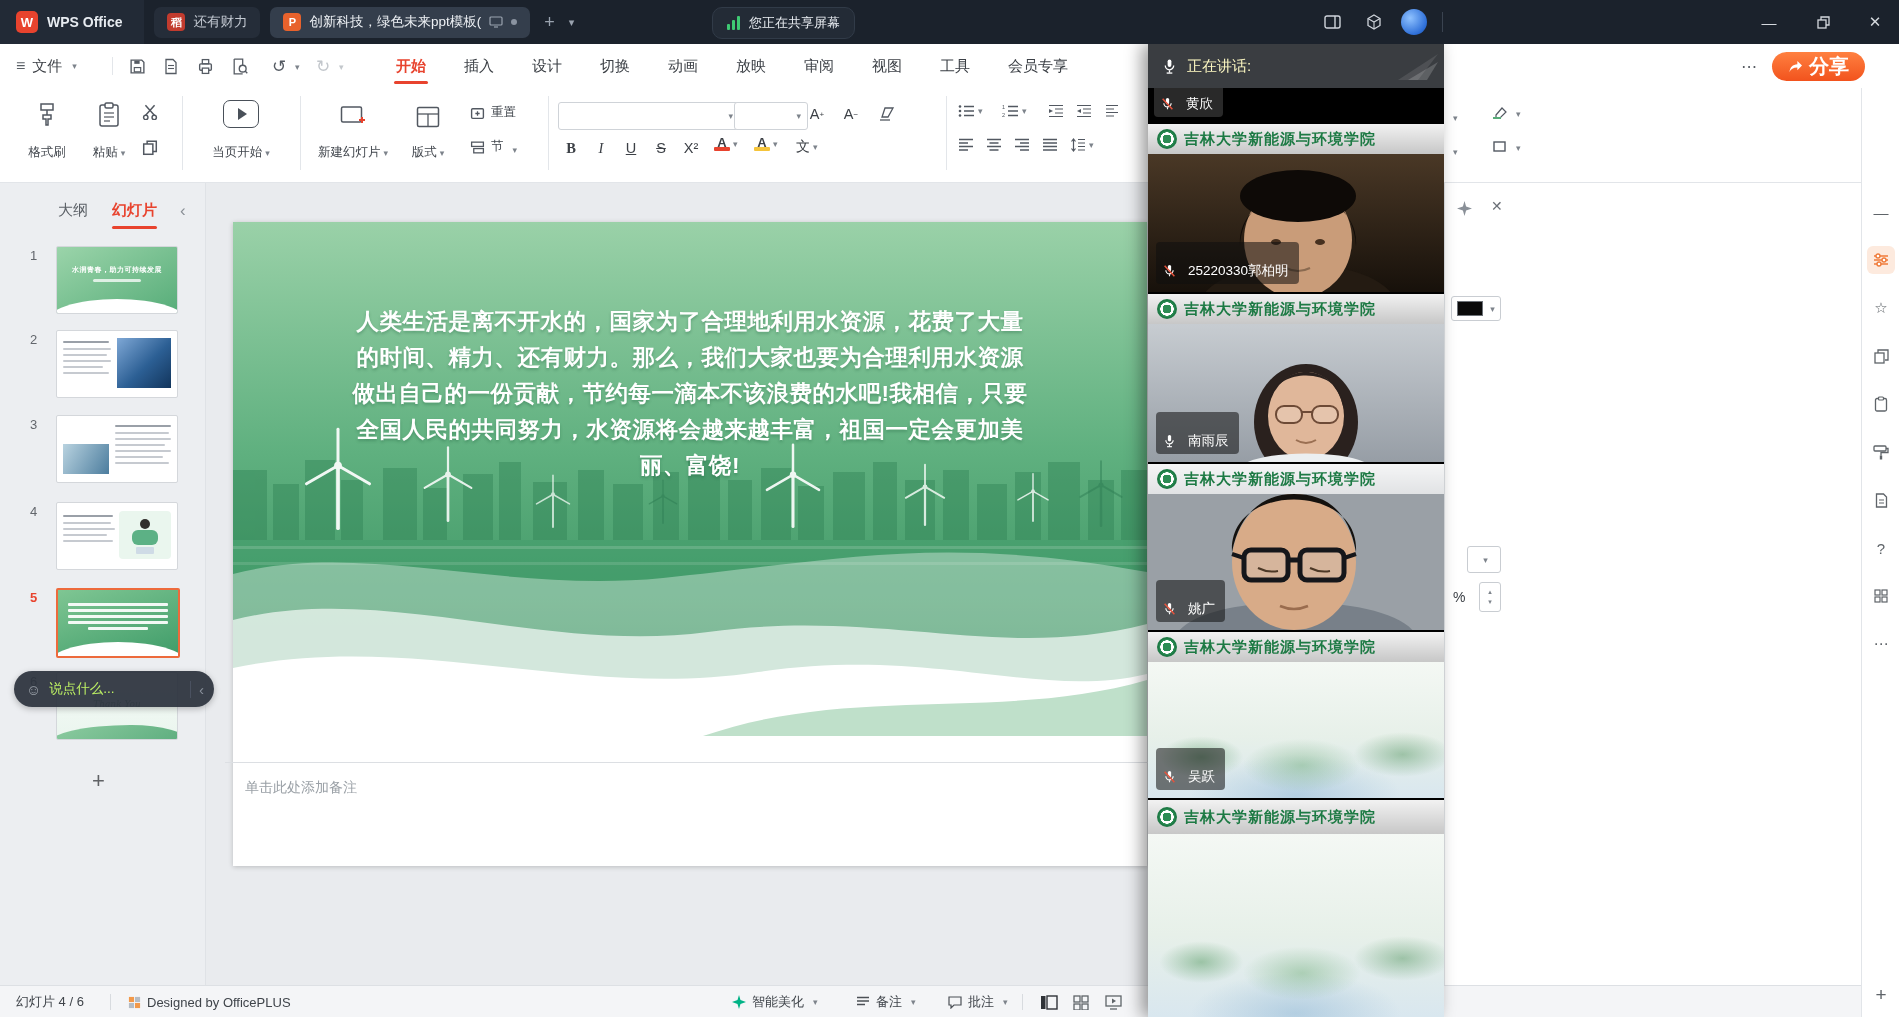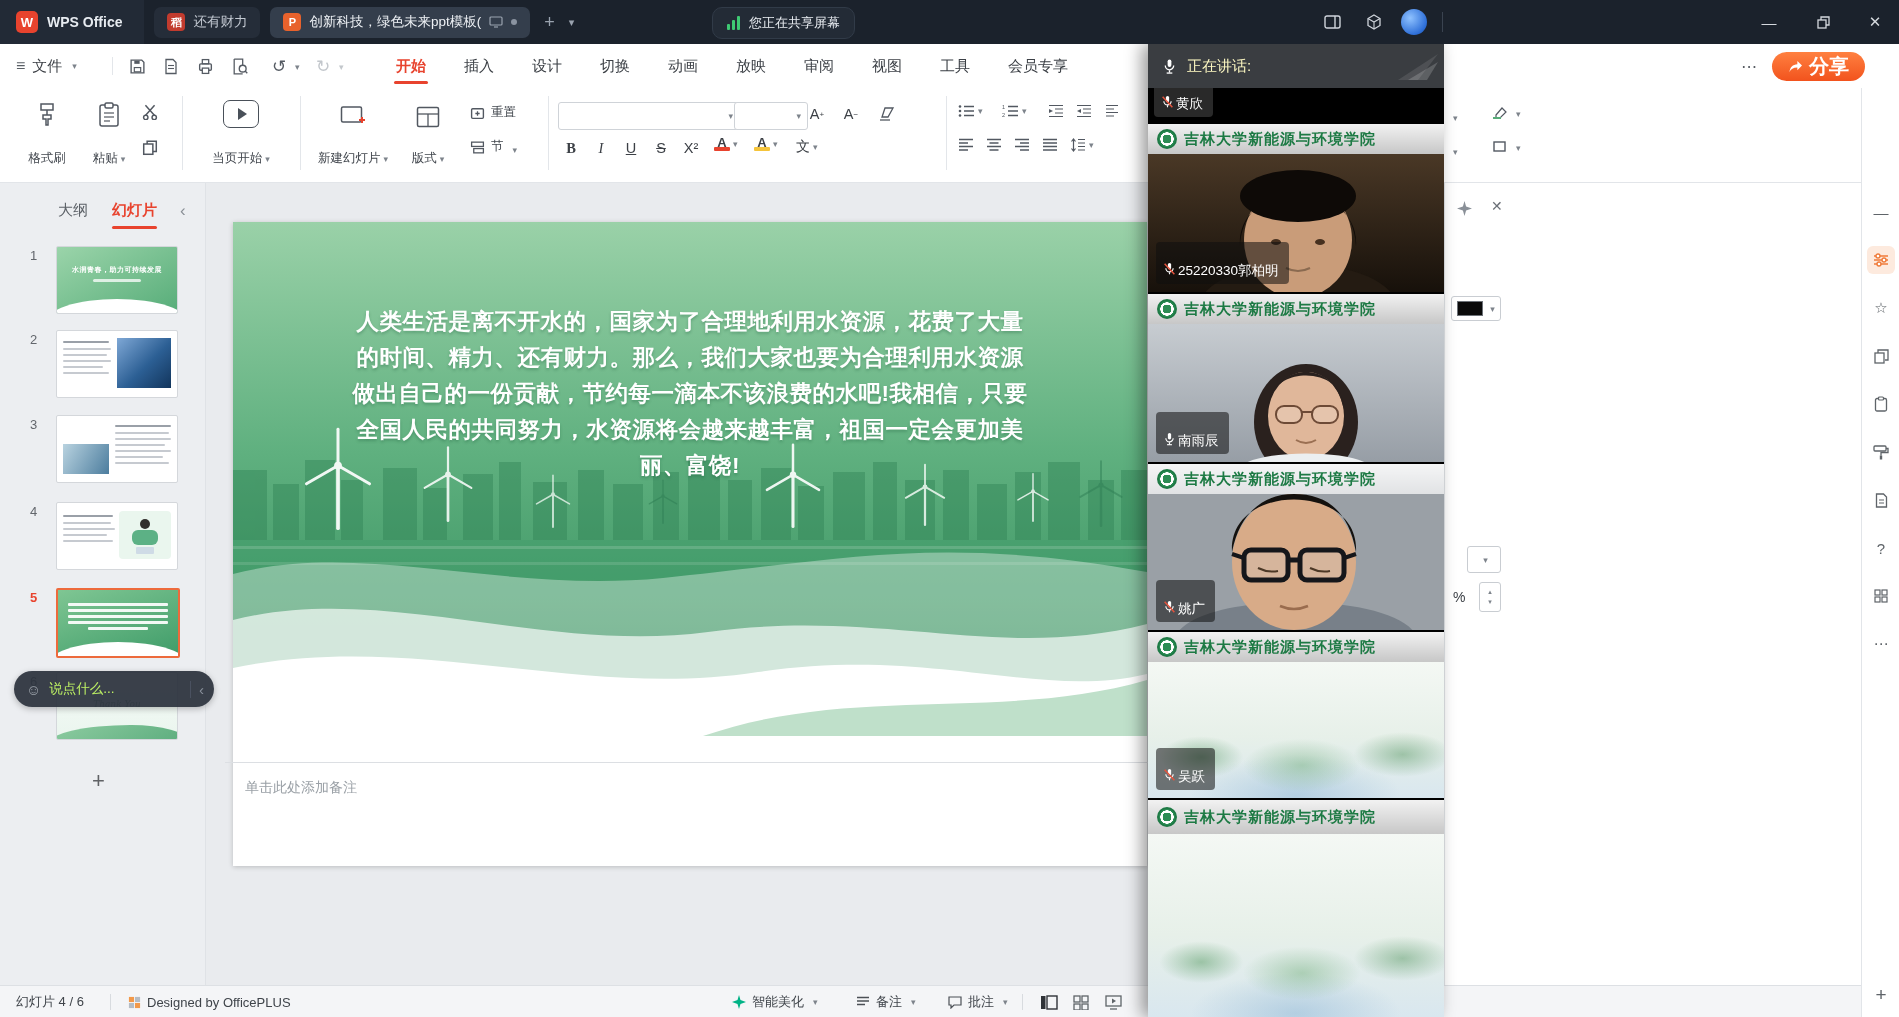--- a/index.html
+++ b/index.html
@@ -32,21 +32,21 @@
   .filebtn{position:absolute;left:16px;top:8px;height:28px;display:flex;align-items:center;gap:7px;color:#3c4046;font-size:15px}
   .mb-ic{position:absolute;top:12px;width:22px;height:20px;display:flex;align-items:center;justify-content:center}
   .mb-tabs{position:absolute;left:392px;top:0;height:44px;display:flex;align-items:center;gap:30px}
   .mb-tab{font-size:15px;color:#3c4046;position:relative;padding:10px 4px;white-space:nowrap}
   .mb-tab.active{color:#e8432e;font-weight:bold}
   .mb-tab.active::after{content:"";position:absolute;left:2px;right:2px;bottom:2px;height:3px;background:#e8432e;border-radius:2px}
   .sharebtn{position:absolute;left:1772px;top:8px;height:29px;border-radius:15px;background:linear-gradient(180deg,#ff8040,#f2531d);color:#fff;display:flex;align-items:center;gap:6px;padding:0 16px;font-size:20px;font-weight:bold}
 
   
   #ribbon{position:absolute;left:0;top:88px;width:1899px;height:94px;background:#fff;border-bottom:1px solid #e2e5e9;z-index:15}
-  .bigbtn{position:absolute;top:10px;display:flex;flex-direction:column;align-items:center;gap:22px;color:#41464d;font-size:12.5px}
+  .bigbtn{position:absolute;top:10px;display:flex;flex-direction:column;align-items:center;gap:16px;color:#41464d;font-size:12.5px}
   .bigbtn .bic{height:30px;display:flex;align-items:flex-end}
   .smrow{position:absolute;display:flex;align-items:flex-end;gap:6px;color:#41464d;font-size:12.5px}
   .rsel{position:absolute;height:26px;border:1px solid #cfd3d8;border-radius:3px;background:#fff;display:flex;align-items:center;justify-content:flex-end;padding:0 6px}
   .fmt{font-size:14.5px;color:#3c4046;width:26px;height:24px;display:flex;align-items:center;justify-content:center;border-radius:3px}
   .playsq{width:34px;height:26px;border:1.6px solid #495059;border-radius:7px;display:flex;align-items:center;justify-content:center}
   .playsq i{display:block;width:0;height:0;border-left:9px solid #495059;border-top:6px solid transparent;border-bottom:6px solid transparent;margin-left:2px}
   .colorbar{display:inline-block;width:16px;height:4px;border-radius:1px;margin-top:-2px}
 
   
   #leftpanel{position:absolute;left:0;top:183px;width:205px;height:802px;background:#eceef1;border-right:1px solid #dfe2e6;z-index:5}
@@ -82,21 +82,21 @@
   .viewic{width:22px;height:20px;display:flex;align-items:center;justify-content:center}
 
   
   #meet{position:absolute;left:1148px;top:44px;width:296px;height:973px;background:#000;z-index:50;box-shadow:-6px 0 16px rgba(0,0,0,.4)}
   #meet-header{position:absolute;left:0;top:0;width:296px;height:44px;background:#3a3d41;display:flex;align-items:center;gap:10px;padding-left:14px;box-sizing:border-box;color:#fef9c3;font-size:15px}
   .tile{position:absolute;left:0;width:296px;overflow:hidden;background:#000;border-top:2px solid #000;box-sizing:border-box}
   .uni-banner{position:absolute;left:0;top:0;width:296px;height:30px;background:linear-gradient(180deg,rgba(255,255,255,.95),rgba(255,255,255,.78));display:flex;align-items:center;gap:7px;padding-left:9px;box-sizing:border-box;z-index:2}
   .uni-logo{width:20px;height:20px;border-radius:50%;border:2px solid #1e7a45;background:radial-gradient(circle,#2c8c54 0 38%,#ffffff 40% 58%,#2c8c54 60%);box-sizing:border-box;flex:0 0 auto}
   .uni-text{font-family:Liberation Mono, monospace;font-weight:bold;color:#1d7a44;font-size:15px;letter-spacing:1px;white-space:nowrap}
   .pv{position:absolute;left:0;top:30px;width:296px}
-  .chip{position:absolute;left:8px;bottom:8px;background:rgba(15,15,15,.55);border-radius:4px;display:flex;align-items:flex-start;gap:2px;padding:20px 10px 4px 7px;color:#fff;font-size:13.5px;z-index:3;white-space:nowrap}
+  .chip{position:absolute;left:8px;bottom:8px;background:rgba(15,15,15,.55);border-radius:4px;display:flex;align-items:center;gap:12px;padding:20px 10px 4px 7px;color:#fff;font-size:13.5px;z-index:3;white-space:nowrap}
   .uni-bg{position:absolute;left:0;top:30px;right:0;bottom:0;
      background:
        radial-gradient(60px 30px at 18% 70%, rgba(96,160,108,.55), transparent 70%),
        radial-gradient(84px 38px at 52% 76%, rgba(120,178,128,.5), transparent 70%),
        radial-gradient(70px 32px at 86% 68%, rgba(88,152,100,.5), transparent 70%),
        radial-gradient(140px 54px at 50% 98%, rgba(142,182,212,.5), transparent 75%),
        linear-gradient(180deg,#f4f8f4 0%,#e7f0e9 55%,#d9e7ef 100%)}
 </style>
 </head>
 <body>

